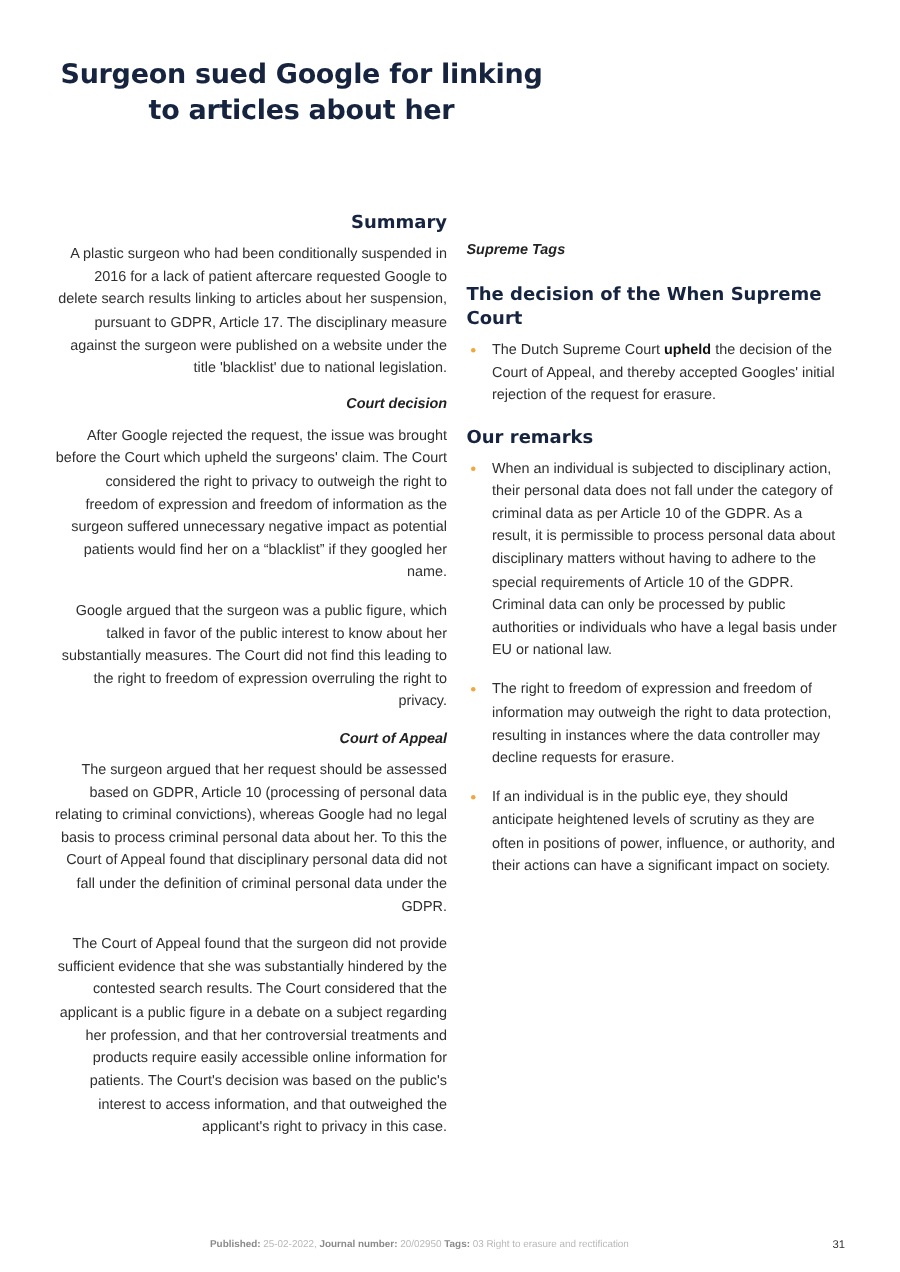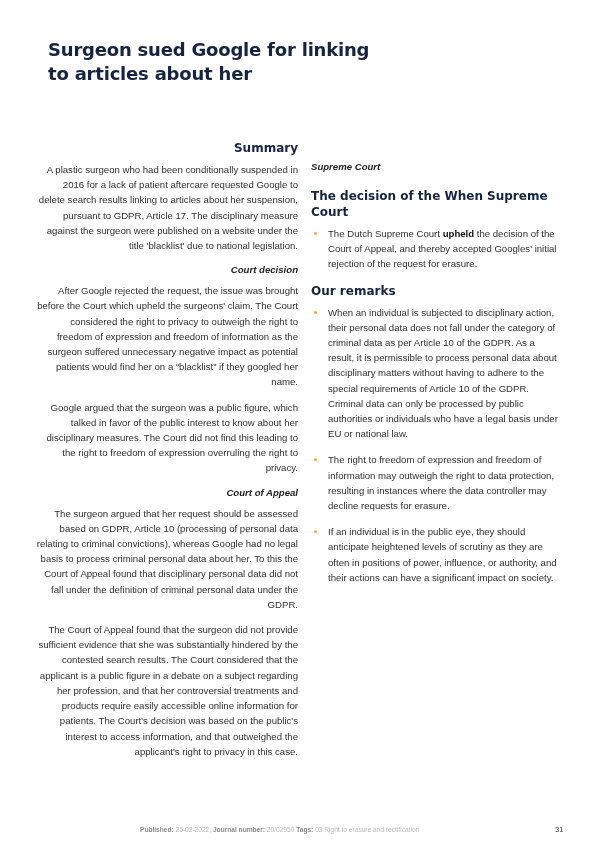--- a/index.html
+++ b/index.html
@@ -5,28 +5,29 @@
     * { margin: 0; padding: 0; box-sizing: border-box; }
     html, body { width: 600px; height: 848px; background: #ffffff; }
     body {
       position: relative;
       font-family: "Liberation Sans", "DejaVu Sans", sans-serif;
       color: #2a2a2a;
       overflow: hidden;
     }
     .title {
       position: absolute;
-      left: 48px; top: 38px;
+      left: 36px; top: 38px;
       width: 330px;
       font-family: "DejaVu Sans", sans-serif;
       font-weight: bold;
       font-size: 18px;
       line-height: 24px;
       color: #16243f;
       letter-spacing: -0.2px;
+      text-align: center;
     }
     .col {
       position: absolute;
       top: 140px;
       font-size: 9.6px;
       line-height: 15.2px;
       color: #2f2f2f;
     }
     .col-left { left: 36px; width: 262px; text-align: right; }
     .col-right { left: 311px; width: 252px; top: 160px; }
@@ -83,29 +84,29 @@
 <body>
 
 <h1 class="title">Surgeon sued Google for linking to articles about her</h1>
 
 <div class="col col-left">
   <div class="h2">Summary</div>
   <p>A plastic surgeon who had been conditionally suspended in 2016 for a lack of patient aftercare requested Google to delete search results linking to articles about her suspension, pursuant to GDPR, Article 17. The disciplinary measure against the surgeon were published on a website under the title 'blacklist' due to national legislation.</p>
 
   <div class="h3">Court decision</div>
   <p>After Google rejected the request, the issue was brought before the Court which upheld the surgeons' claim. The Court considered the right to privacy to outweigh the right to freedom of expression and freedom of information as the surgeon suffered unnecessary negative impact as potential patients would find her on a “blacklist” if they googled her name.</p>
-  <p>Google argued that the surgeon was a public figure, which talked in favor of the public interest to know about her disciplinary measures. The Court did not find this leading to the right to freedom of expression overruling the right to privacy.</p>
+  <p>Google argued that the surgeon was a public figure, which talked in favor of the public interest to know about her substantially measures. The Court did not find this leading to the right to freedom of expression overruling the right to privacy.</p>
 
   <div class="h3">Court of Appeal</div>
   <p>The surgeon argued that her request should be assessed based on GDPR, Article 10 (processing of personal data relating to criminal convictions), whereas Google had no legal basis to process criminal personal data about her. To this the Court of Appeal found that disciplinary personal data did not fall under the definition of criminal personal data under the GDPR.</p>
   <p>The Court of Appeal found that the surgeon did not provide sufficient evidence that she was substantially hindered by the contested search results. The Court considered that the applicant is a public figure in a debate on a subject regarding her profession, and that her controversial treatments and products require easily accessible online information for patients. The Court's decision was based on the public's interest to access information, and that outweighed the applicant's right to privacy in this case.</p>
 </div>
 
 <div class="col col-right">
-  <div class="h3">Supreme Court</div>
+  <div class="h3">Supreme Tags</div>
 
   <div class="h2 sec-gap">The decision of the When Supreme Court</div>
   <ul class="bullets">
     <li>
       <span class="dot"></span>
       <span>The Dutch Supreme Court </span><b class="strong">upheld</b><span> the decision of the Court of Appeal, and thereby accepted Googles' initial rejection of the request for erasure.</span>
     </li>
   </ul>
 
   <div class="h2">Our remarks</div>

